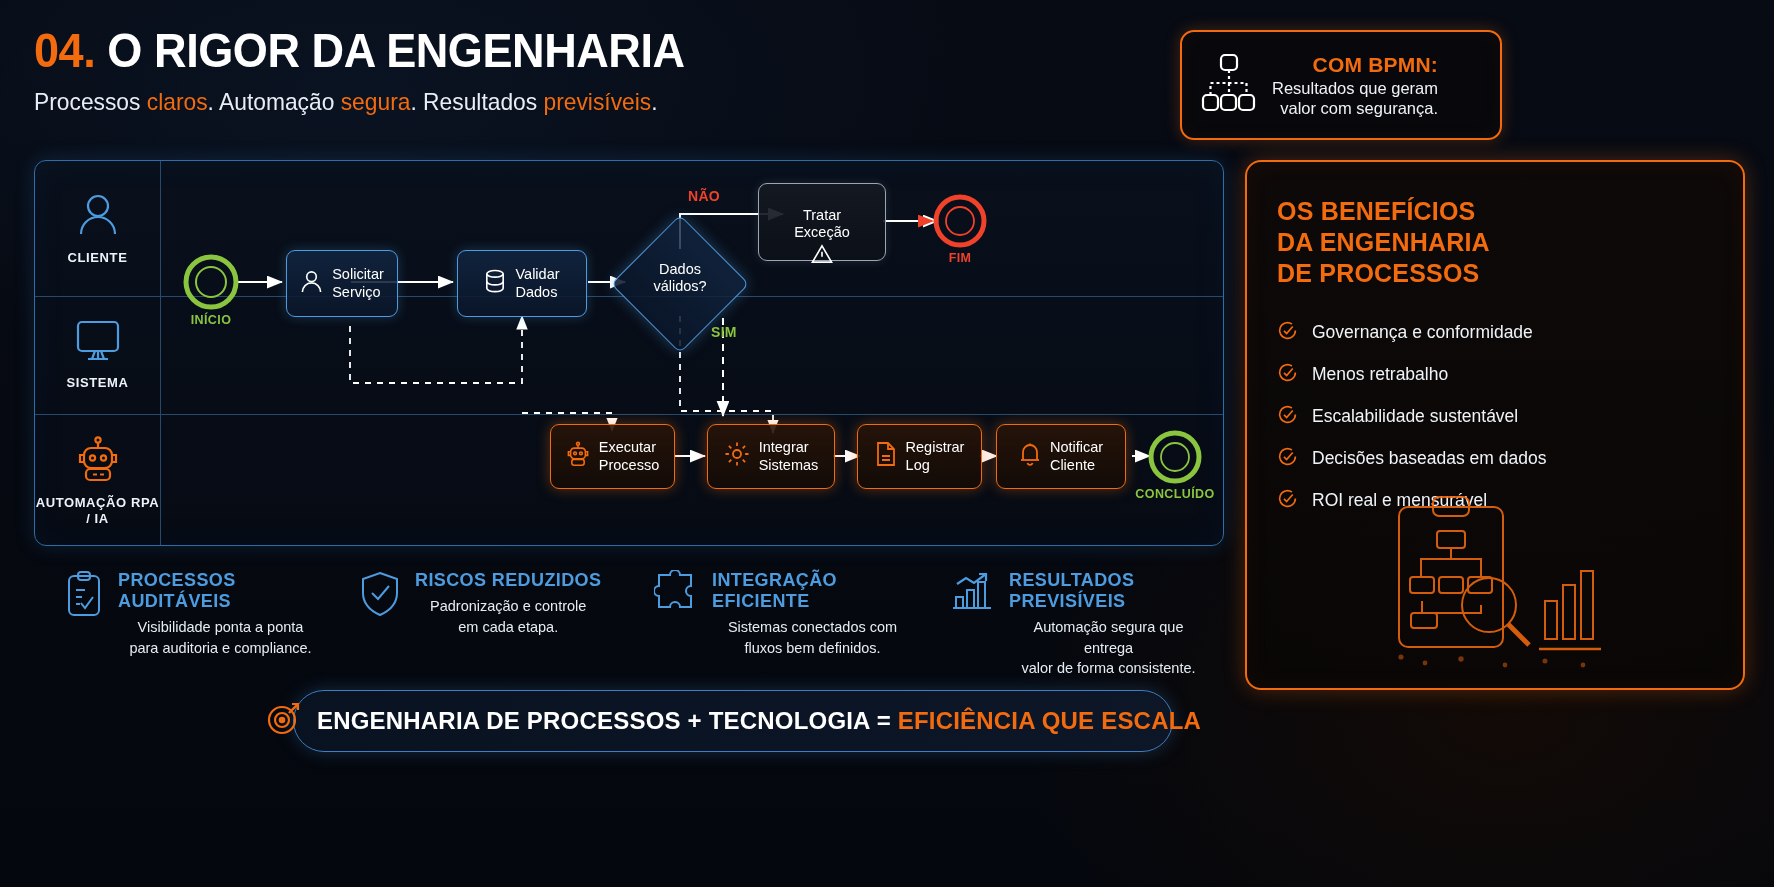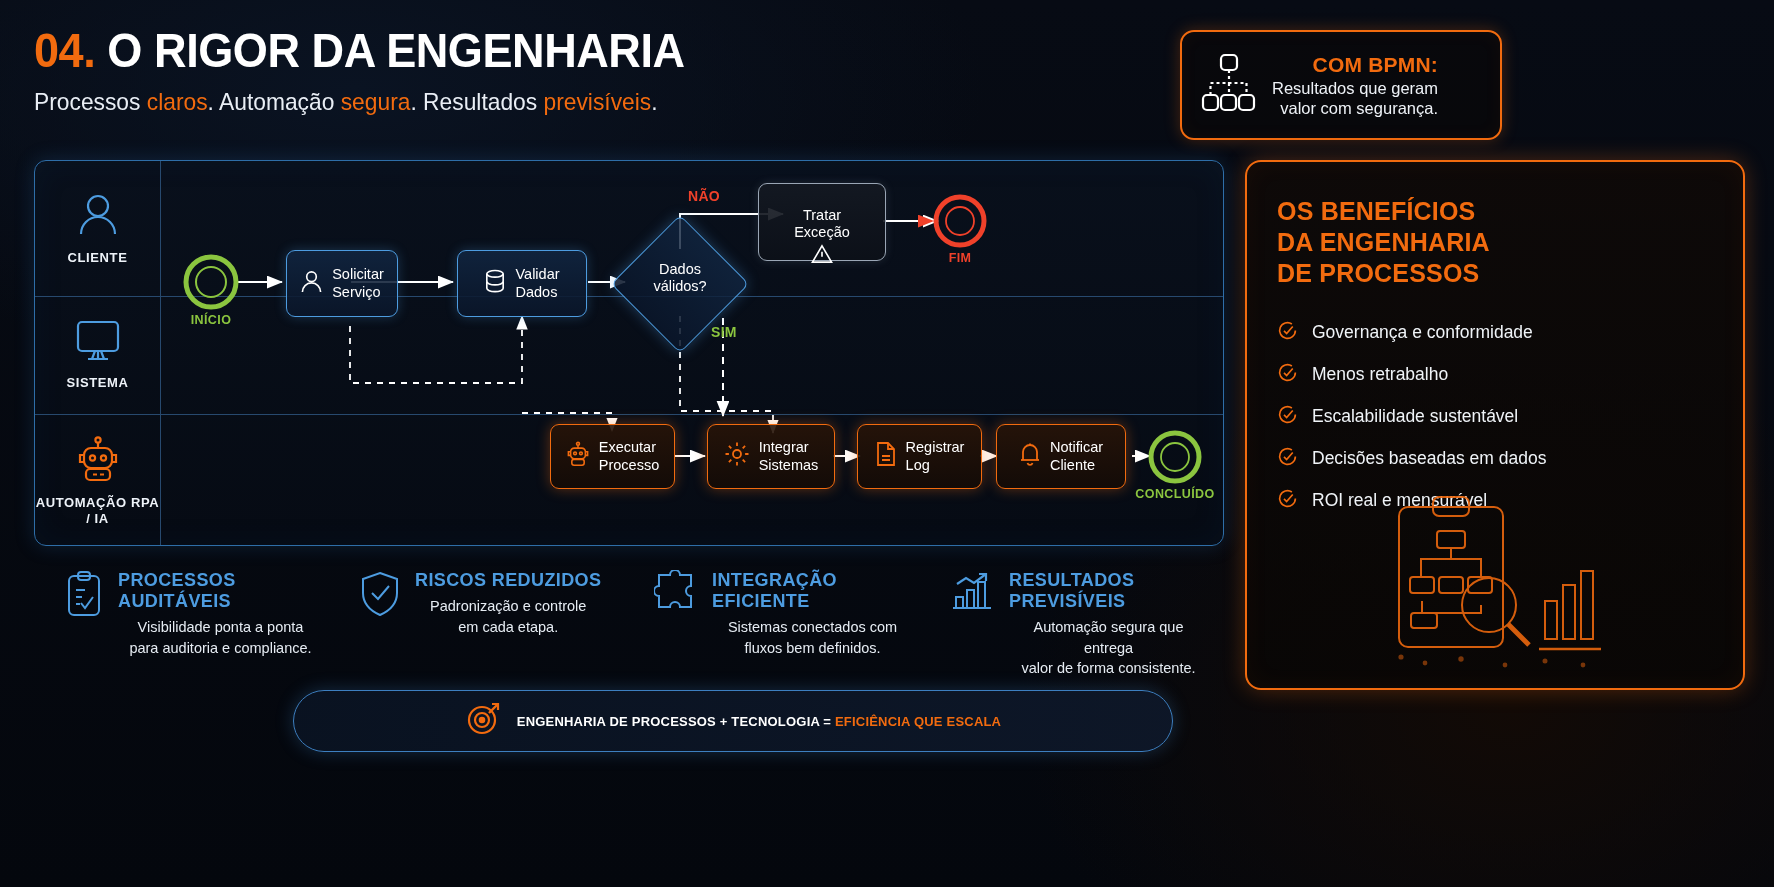--- a/index.html
+++ b/index.html
@@ -141,21 +141,21 @@
 
   
   .banner {
     position: absolute; left: 293px; top: 690px;
     width: 880px; height: 62px;
     border: 1.5px solid #3d7fc0; border-radius: 31px;
     background: linear-gradient(90deg, rgba(10,20,36,0.85), rgba(14,24,42,0.9));
     box-shadow: 0 0 18px rgba(61,127,192,0.30);
     display: flex; align-items: center; justify-content: center; gap: 16px;
   }
-  .banner-txt { font-size: 13px; font-weight: 700; color: #ffffff; letter-spacing: 0.2px; white-space: nowrap; }
+  .banner-txt { font-size: 24px; font-weight: 700; color: #ffffff; letter-spacing: 0.2px; white-space: nowrap; }
   .banner-em { color: #f26b0f; }
 </style>
 </head>
 <body>
 
 <div class="stage">
 
   <div class="hdr">
     <div class="hdr-title">
       <span class="hdr-num">04.</span>

